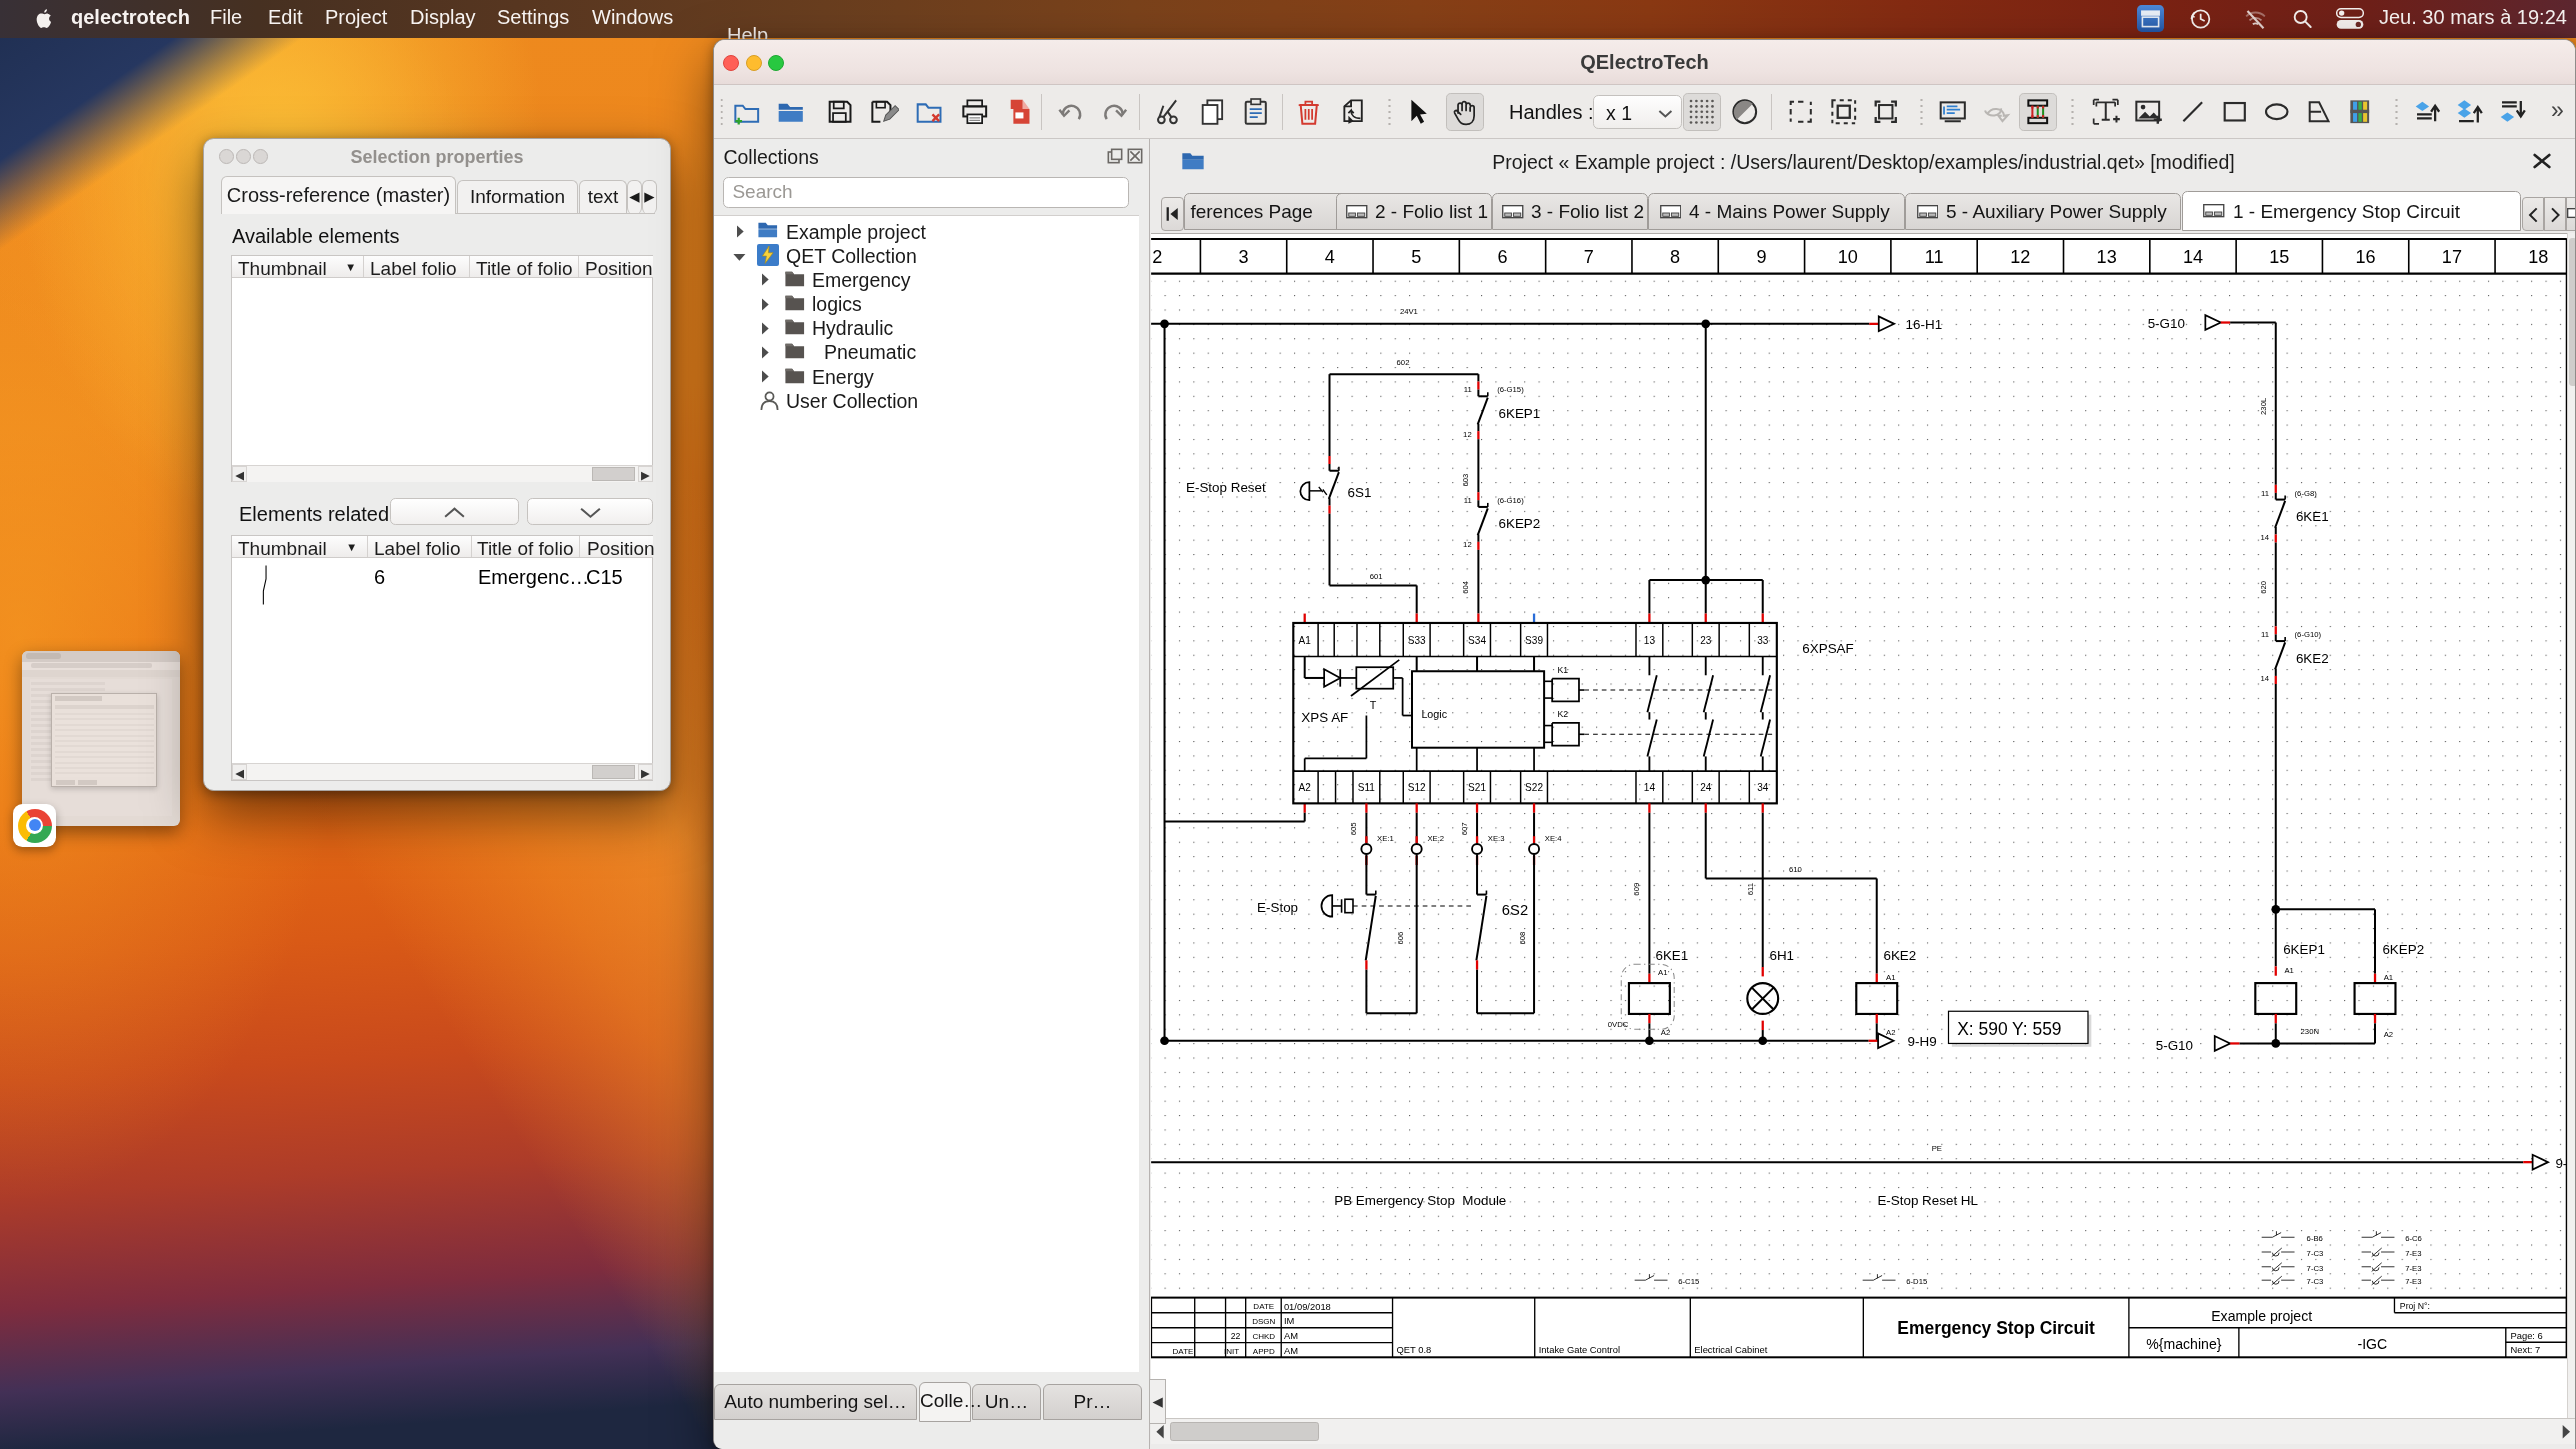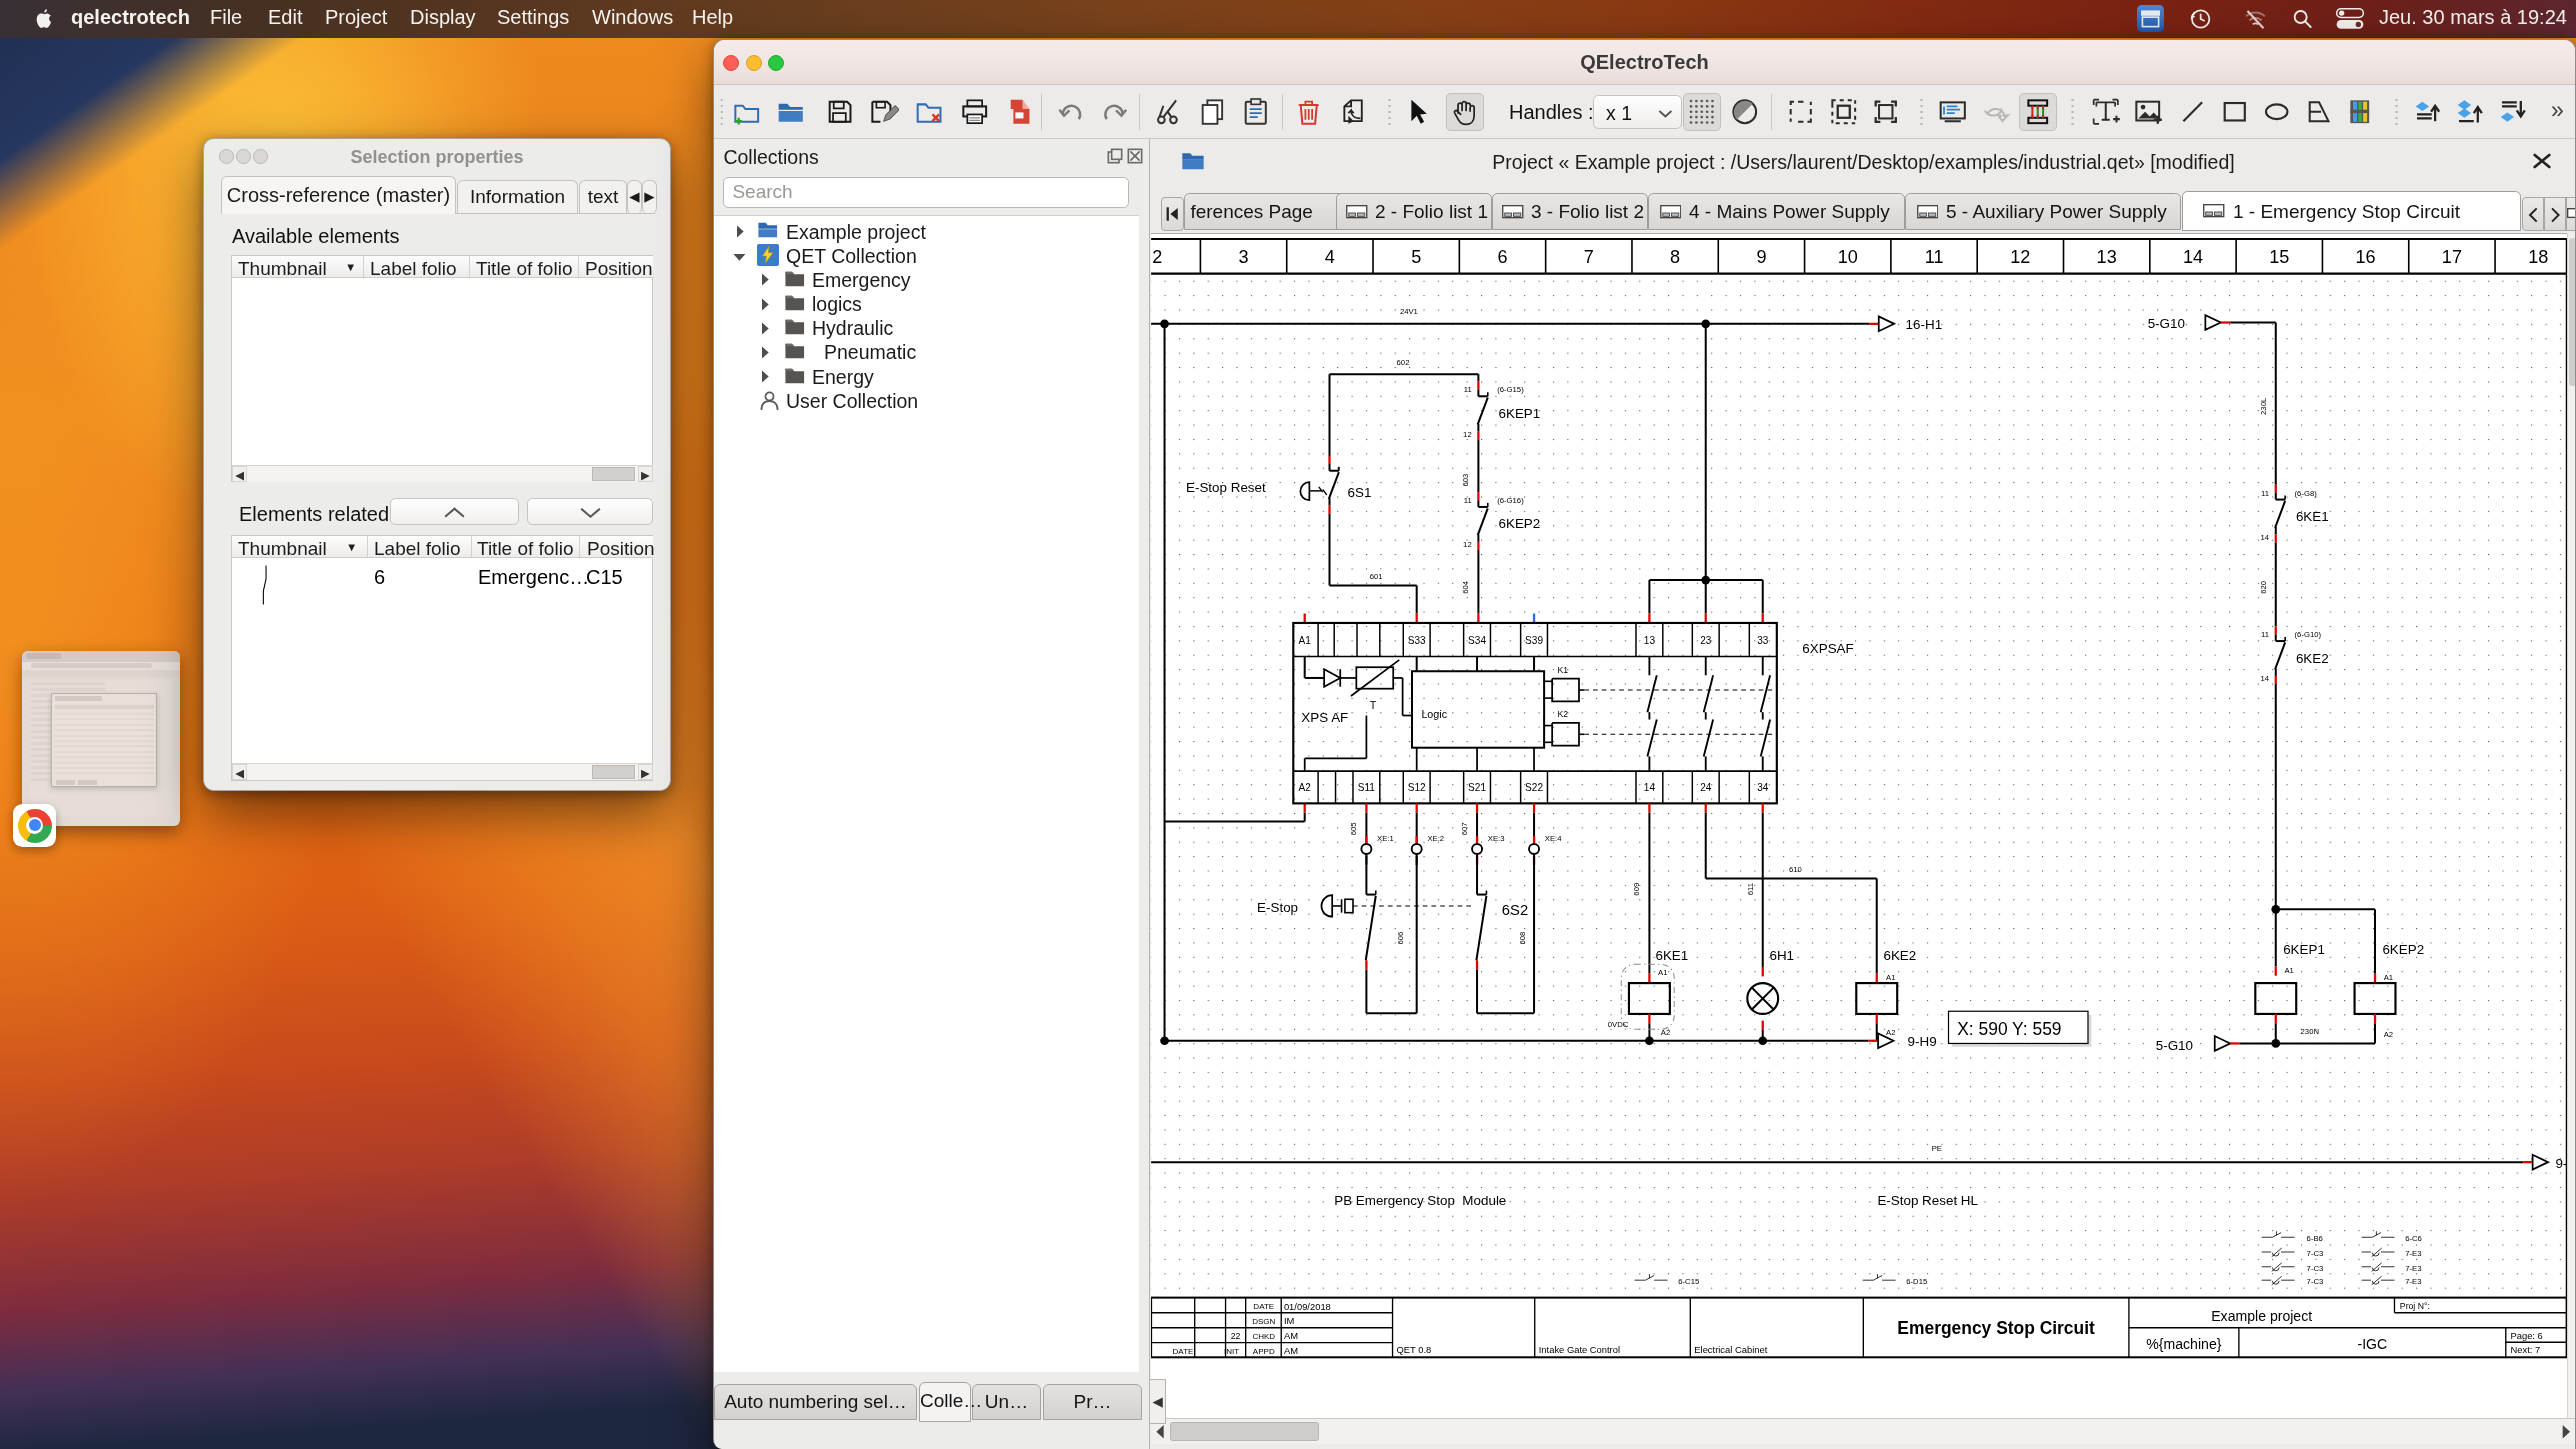--- a/index.html
+++ b/index.html
@@ -61,21 +61,21 @@
         <path d="M20.8 9.6c-2.3 0-3.3 1.1-4.9 1.1-1.7 0-3-1.1-5-1.1C8 9.6 4 12.4 4 18.9c0 5.9 4.3 12.5 6.8 12.5 1.5 0 1.9-1 4-1s2.6 1 4.1 1c2.7 0 6.6-6.9 6.6-9.4-3.6-1.8-3.9-6.9-.3-8.9-1.2-1.7-3.1-2.5-4.4-2.5z" fill="#f4f0ee"></path>
         <path d="M19.5 3.2c.3 2.3-1.7 5.3-4.2 5.2-.3-2.7 2-5.1 4.2-5.2z" fill="#f4f0ee"></path>
       </svg>
     <div class="mi" style="left:71px; font-weight:bold;">qelectrotech</div>
     <div class="mi" style="left:210px;">File</div>
     <div class="mi" style="left:268px;">Edit</div>
     <div class="mi" style="left:325px;">Project</div>
     <div class="mi" style="left:410px;">Display</div>
     <div class="mi" style="left:497px;">Settings</div>
     <div class="mi" style="left:592px;">Windows</div>
-    <div class="mi" style="left:692px;">Help</div>
+    <div class="mi" style="left:727px;margin-top:18px;">Help</div>
     <div class="abs" style="left:2137px; top:5.4px; width:27px; height:27px; background:linear-gradient(180deg,#4d89d8,#2458a8); border-radius:4.7px;"><svg width="27" height="27" viewBox="0 0 40 40">
           <rect x="6" y="8" width="28" height="8" fill="#e8eef6"></rect>
           <rect x="8" y="18" width="24" height="14" fill="none" stroke="#e8eef6" stroke-width="2.4"></rect>
         </svg></div>
     <svg class="abs" style="left:2188px; top:6.7px;" width="24" height="24" viewBox="0 0 36 36">
         <circle cx="19" cy="18" r="13" fill="none" stroke="#f4f0ee" stroke-width="2.6"></circle>
         <path d="M19 10 v8 l6 3" fill="none" stroke="#f4f0ee" stroke-width="2.6"></path>
         <path d="M6 14 a13 13 0 0 1 4-6 M5 18 l1-4 4 1" fill="none" stroke="#f4f0ee" stroke-width="2.4"></path>
       </svg>
     <svg class="abs" style="left:2242px; top:6.7px;" width="27" height="24" viewBox="0 0 40 36">

